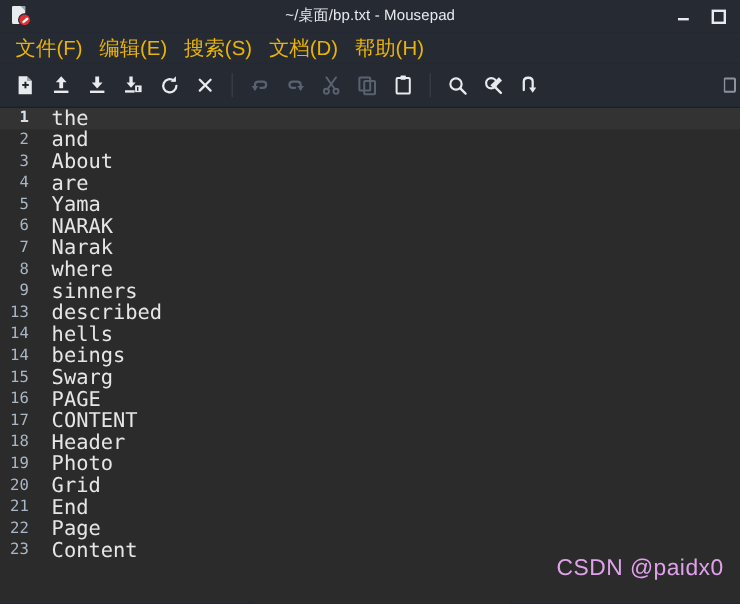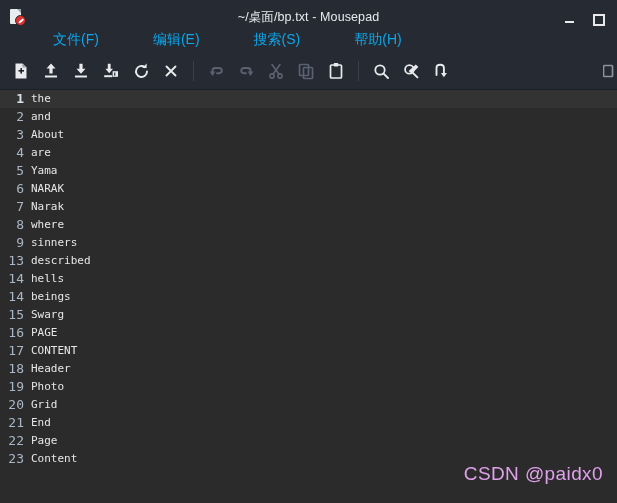--- a/index.html
+++ b/index.html
@@ -23,21 +23,21 @@
     position: relative;
     overflow: hidden;
   }
 
   
   .titlebar {
     height: 26px;
     min-height: 26px;
     background: #252a33;
     display: flex;
-    align-items: flex-end;
+    align-items: center;
     position: relative;
     padding: 0 4px;
     border-bottom: 1px solid #252a33;
   }
   .app-icon {
     width: 18px;
     height: 18px;
     margin-left: 4px;
     position: relative;
     flex: 0 0 auto;
@@ -127,26 +127,25 @@
   
   .menubar {
     height: 26px;
     min-height: 26px;
     background: #252a33;
     display: flex;
     align-items: center;
     padding-left: 6px;
   }
   .menu-item {
-    font-size: 14px;
-    color: #0ea5e9;
+    font-size: 17px;
+    color: #eab308;
     padding: 2px 7px;
     cursor: default;
     white-space: nowrap;
-    margin-left: 40px;
   }
 
   
   .toolbar {
     height: 36px;
     min-height: 36px;
     background: #252a33;
     display: flex;
     align-items: center;
     padding-left: 6px;
@@ -204,22 +203,23 @@
     min-width: 30px;
     text-align: right;
     padding-right: 6px;
     color: #a9b7c6;
     box-sizing: border-box;
     font-size: 13px;
   }
   .line.active .lineno { color: #d6e0ea; font-weight: bold; }
   .linetext {
     color: #e6e6e6;
-    font-size: 11px;
+    font-size: 17px;
     padding-left: 1px;
+    margin-left: 12px;
   }
   .watermark {
     position: absolute;
     right: 14px;
     bottom: 20px;
     color: #f0abfc;
     font-family: "Liberation Sans", sans-serif;
     font-size: 19px;
     letter-spacing: 0.4px;
     opacity: 0.92;
@@ -241,20 +241,21 @@
     <div class="win-controls">
       <div class="win-btn min"></div>
       <div class="win-btn max"></div>
     </div>
   </div>
 
   <div class="menubar">
     <div class="menu-item">文件(F)</div>
     <div class="menu-item">编辑(E)</div>
     <div class="menu-item">搜索(S)</div>
+    <div class="menu-item">文档(D)</div>
     <div class="menu-item">帮助(H)</div>
   </div>
 
   <div class="toolbar">
 
     <div class="tb-btn">
       <svg width="18" height="18" viewBox="0 0 18 18">
         <path d="M3.5 1.5h7l4 4v11h-11z" fill="#e8eaed"></path>
         <path d="M10.5 1.5v4h4" fill="#9aa3ad"></path>
         <rect x="6.5" y="8" width="5.5" height="1.6" fill="#1e232b"></rect>

